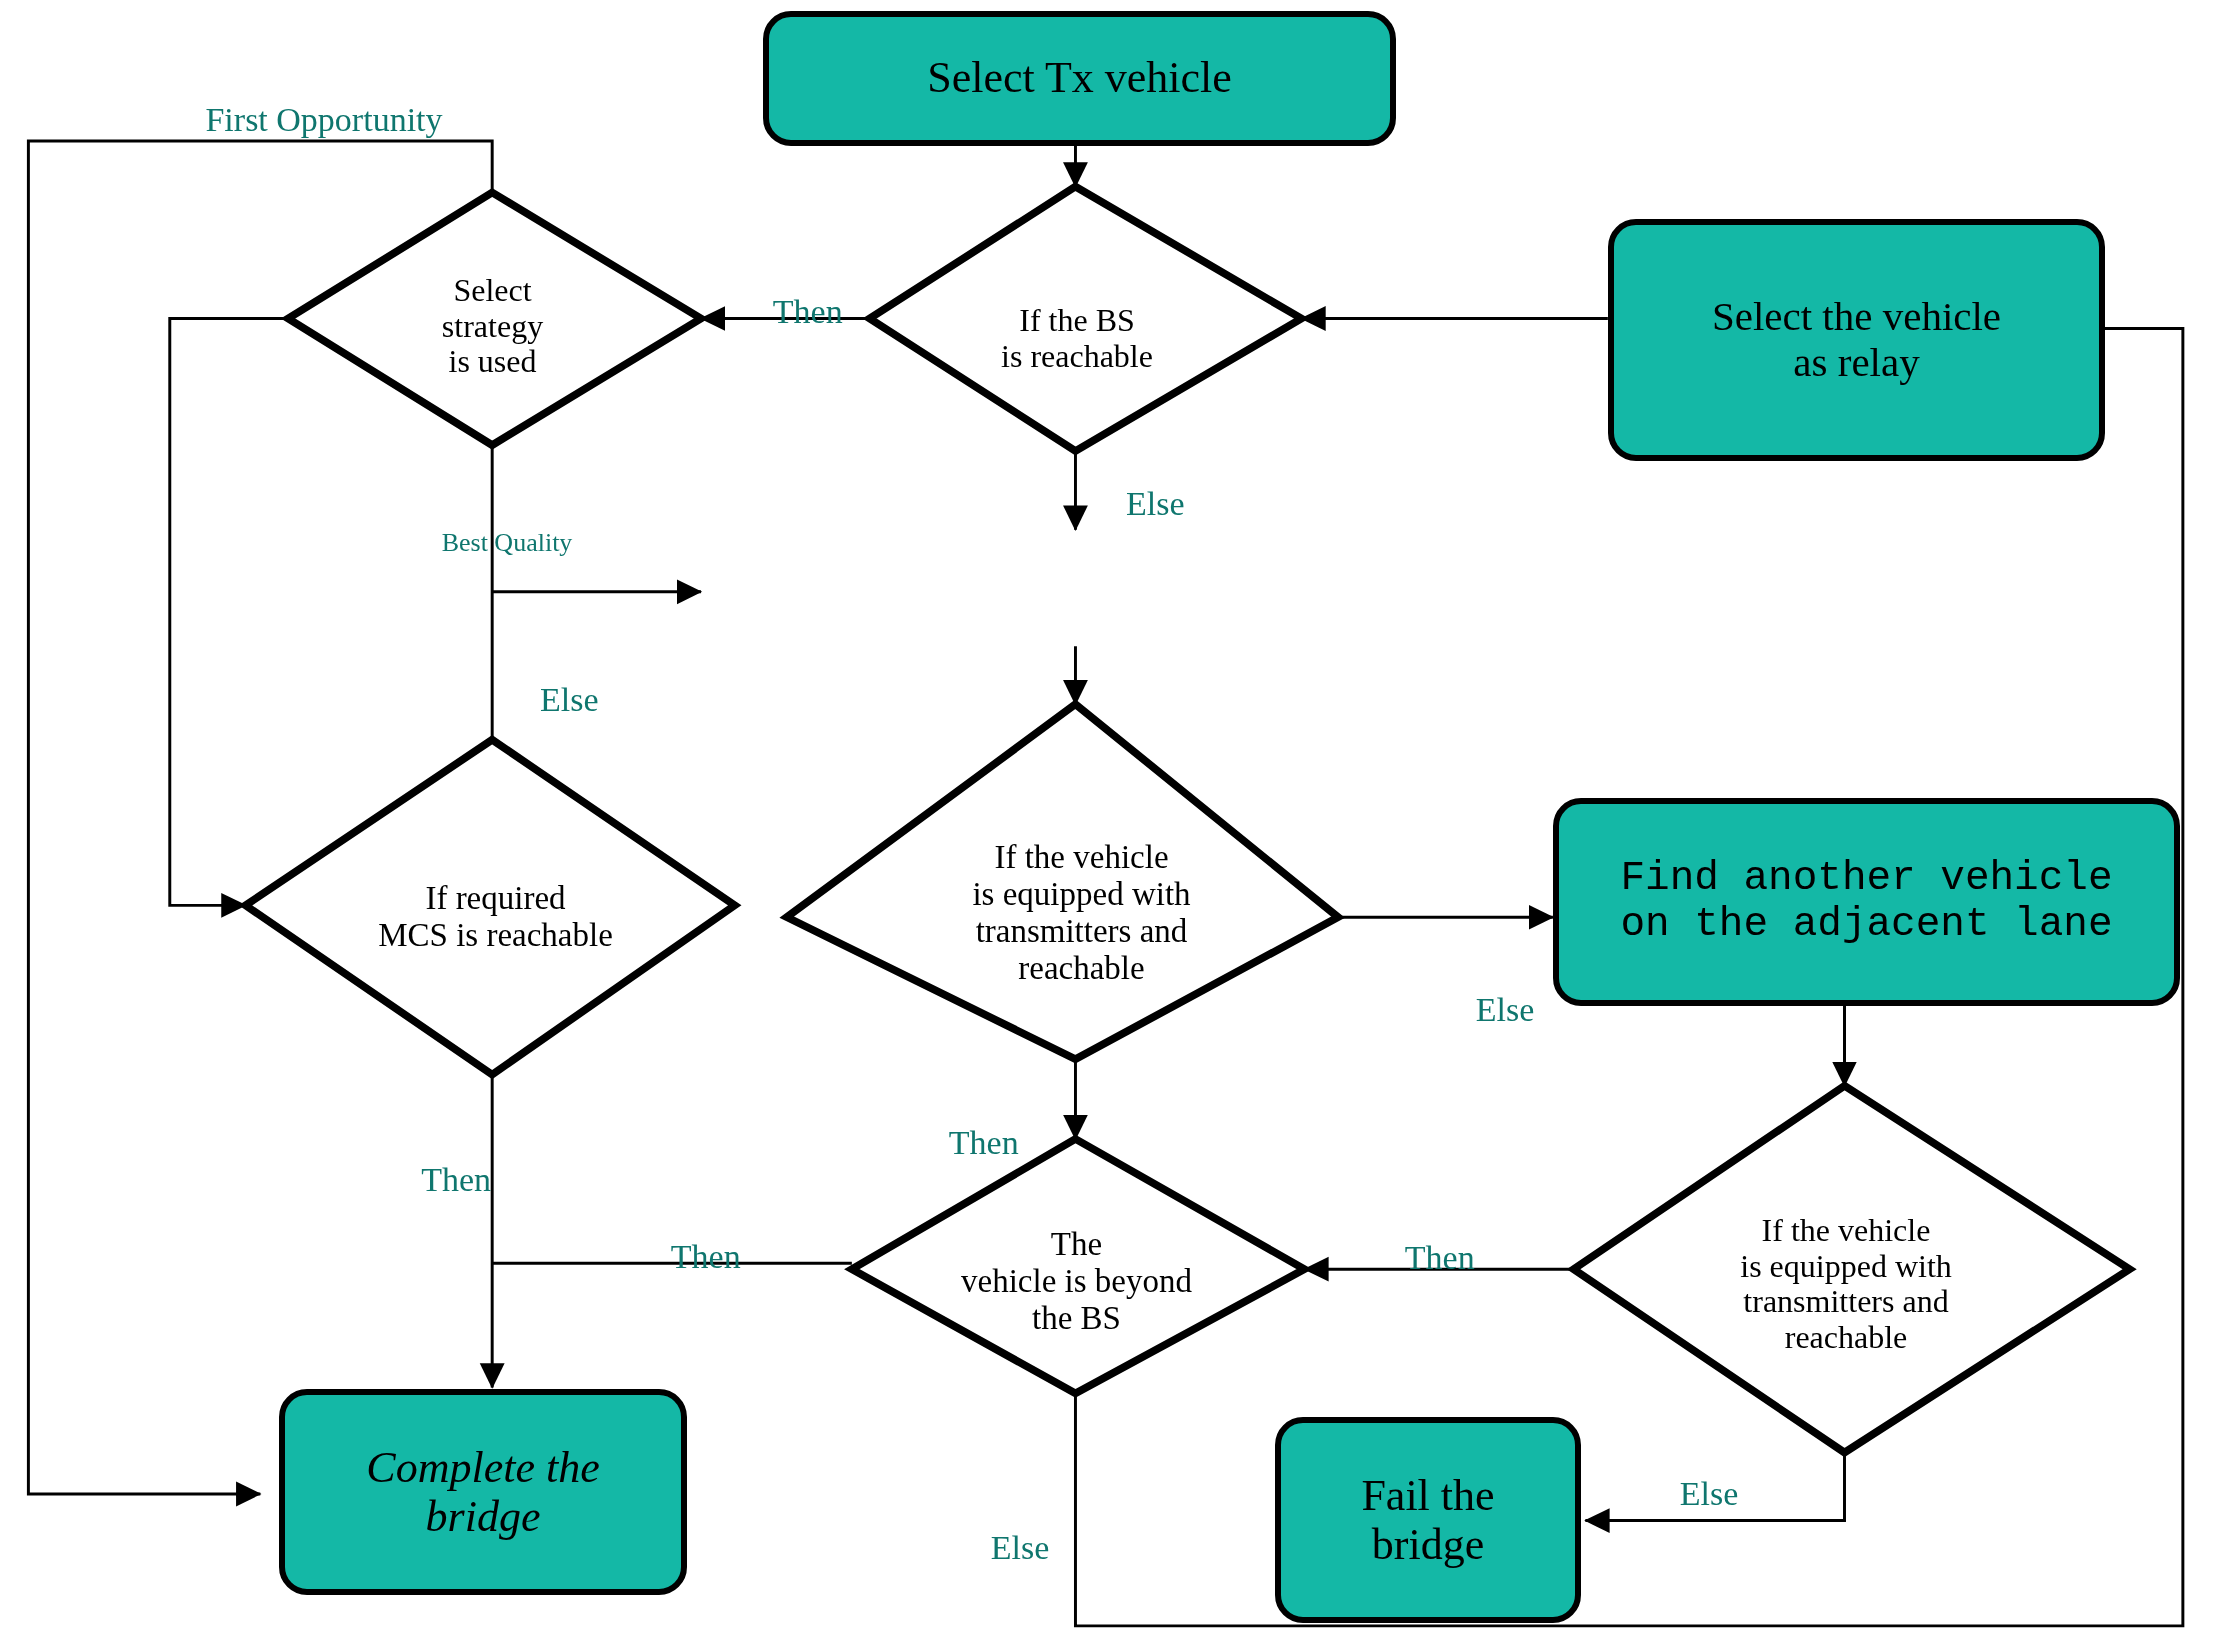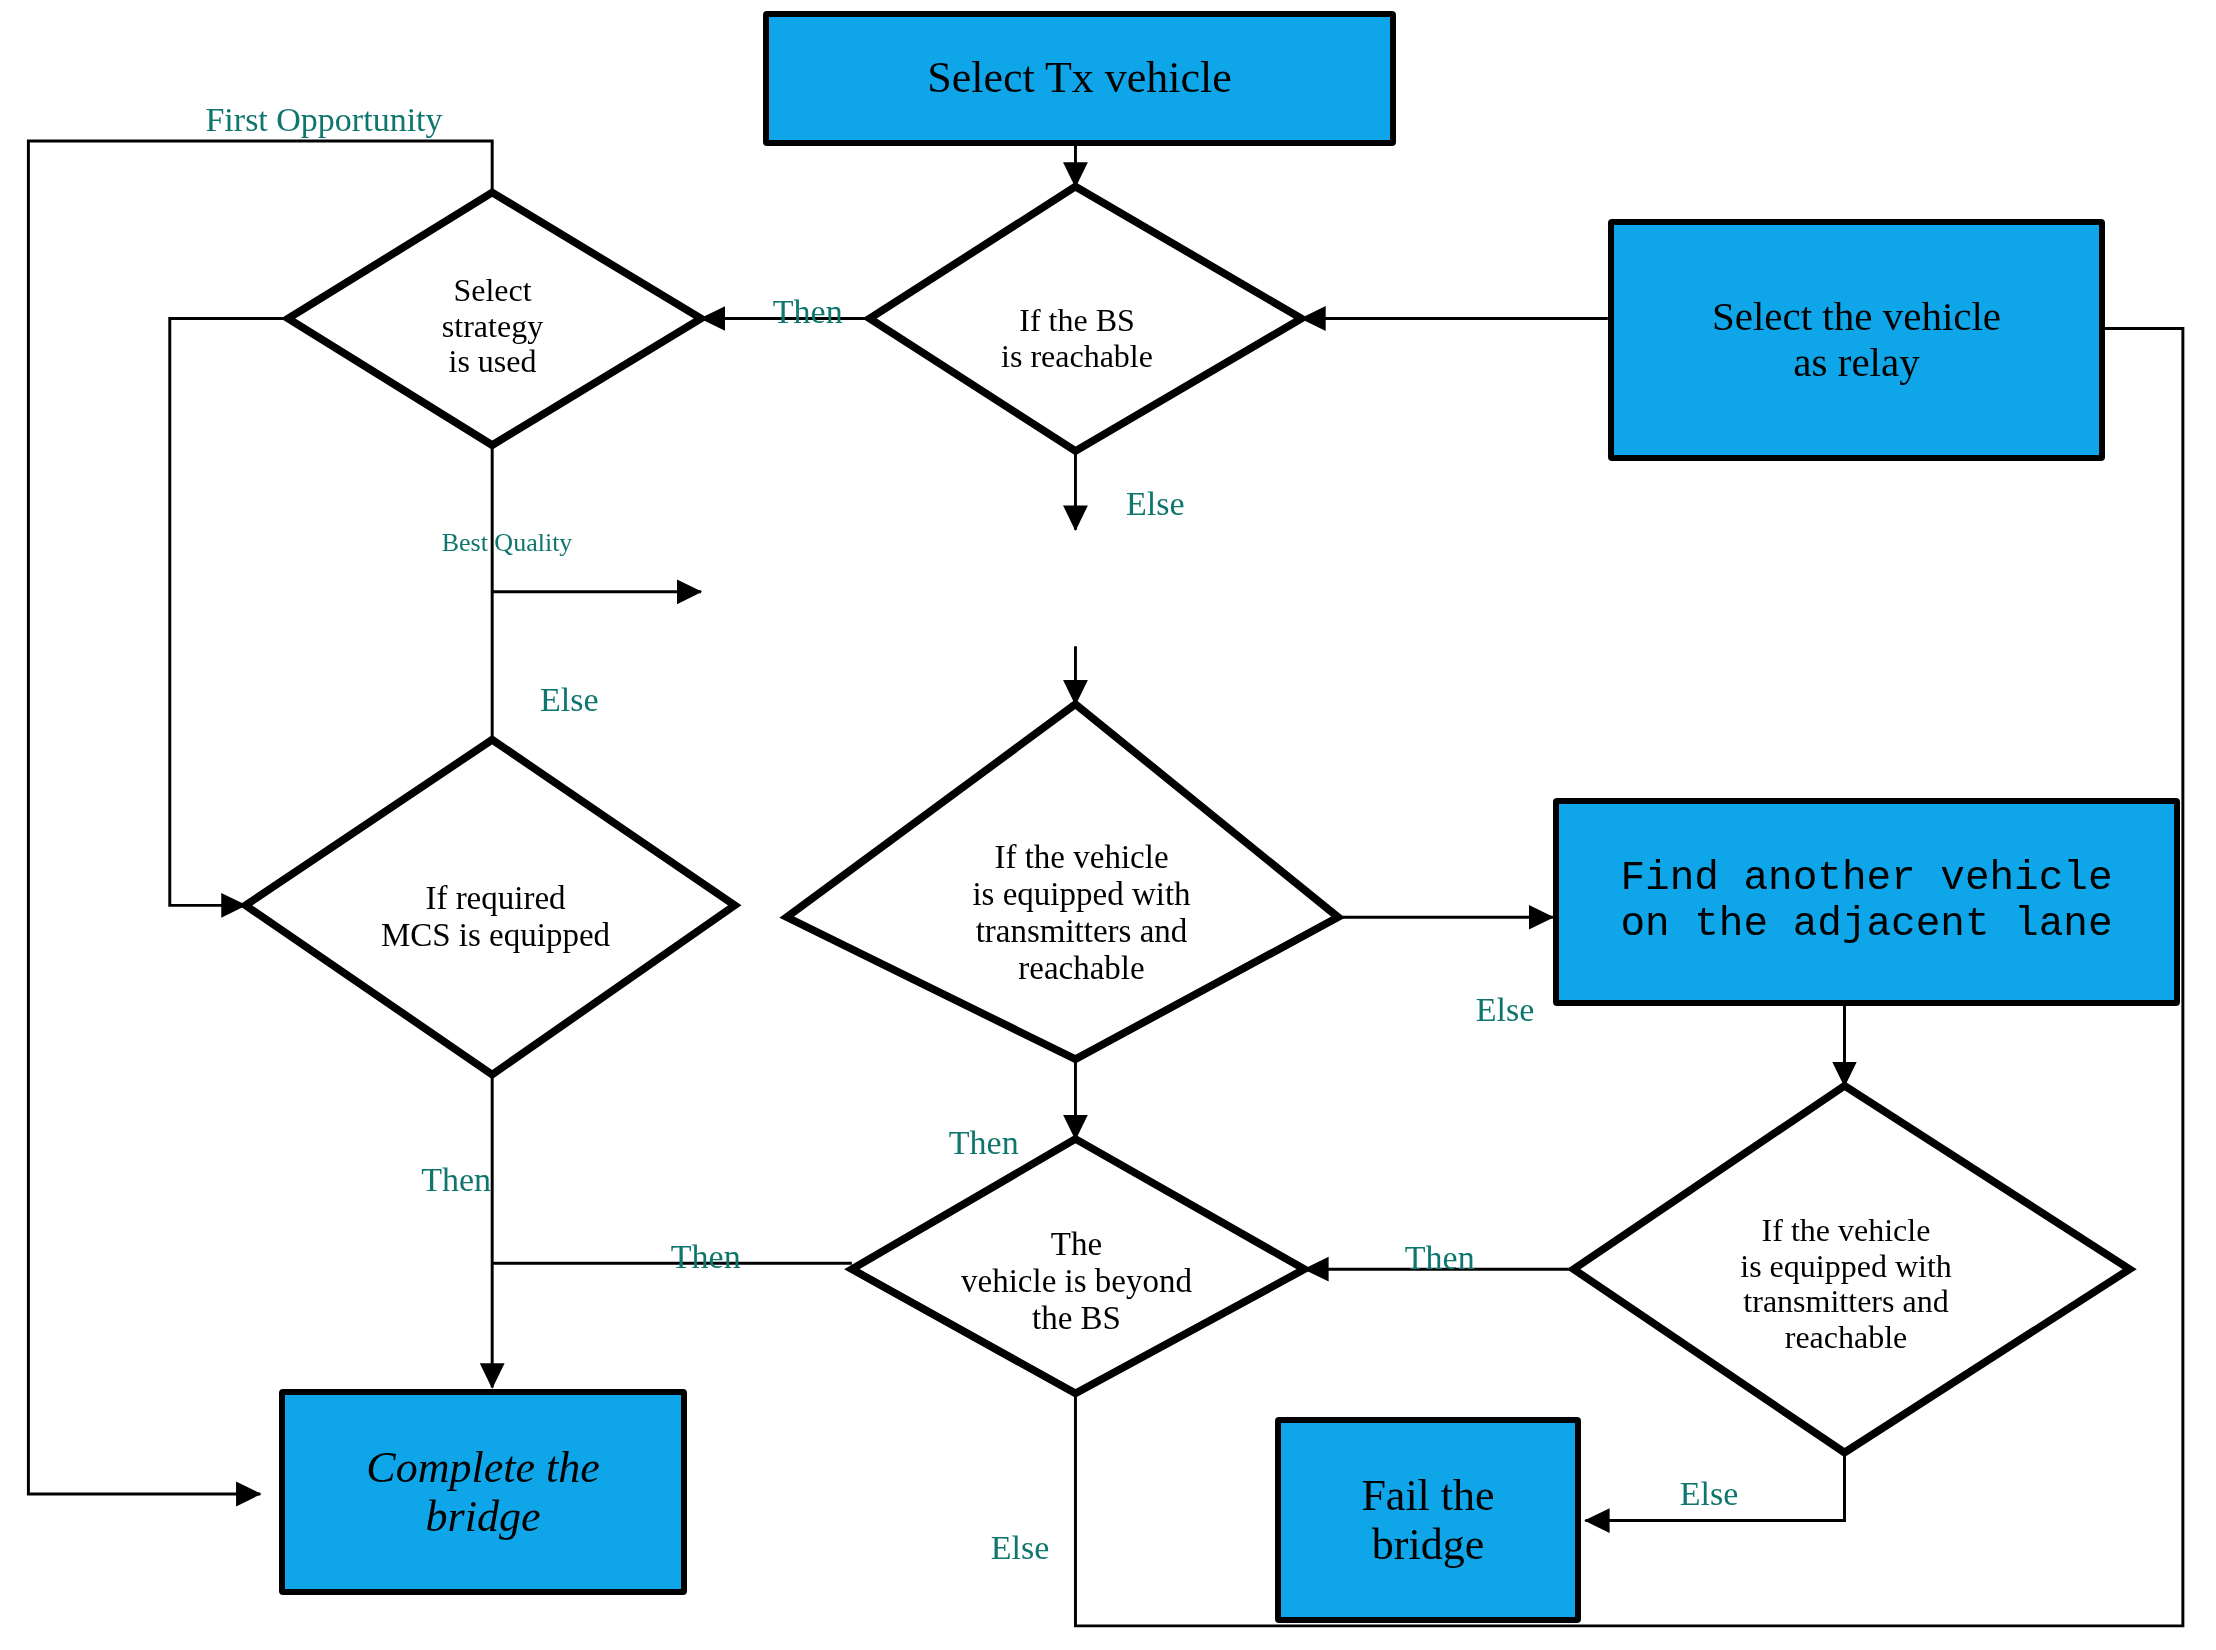--- a/index.html
+++ b/index.html
@@ -16,22 +16,22 @@
     position:absolute;
     display:flex;
     align-items:center;
     justify-content:center;
     text-align:center;
     color:#000;
     box-sizing:border-box;
   }
   .proc{
     border:6px solid #000;
-    border-radius:4px;
-    background:#0ea5e9;
+    border-radius:28px;
+    background:#14b8a6;
     line-height:1.12;
     text-align:center;
   }
   .dlabel{
     position:absolute;
     color:#000;
     white-space:pre;
     line-height:1.12;
     text-align:center;
   }
@@ -135,21 +135,21 @@
 is used</span>
   </div>
 
   <div class="dlabel" style="left:947px;top:267px;width:260px;font-size:32px;white-space:pre-line;">
     <span>If the BS
 is reachable</span>
   </div>
 
   <div class="dlabel" style="left:312px;top:843px;width:367px;font-size:33px;white-space:pre-line;">
     <span>If required
-MCS is  equipped</span>
+MCS is  reachable</span>
   </div>
 
   <div class="dlabel" style="left:916px;top:802px;width:331px;font-size:33px;white-space:pre-line;">
     <span>If the vehicle
 is equipped with
 transmitters and
 reachable</span>
   </div>
 
   <div class="dlabel" style="left:1692px;top:1177px;width:308px;font-size:32px;white-space:pre-line;">

